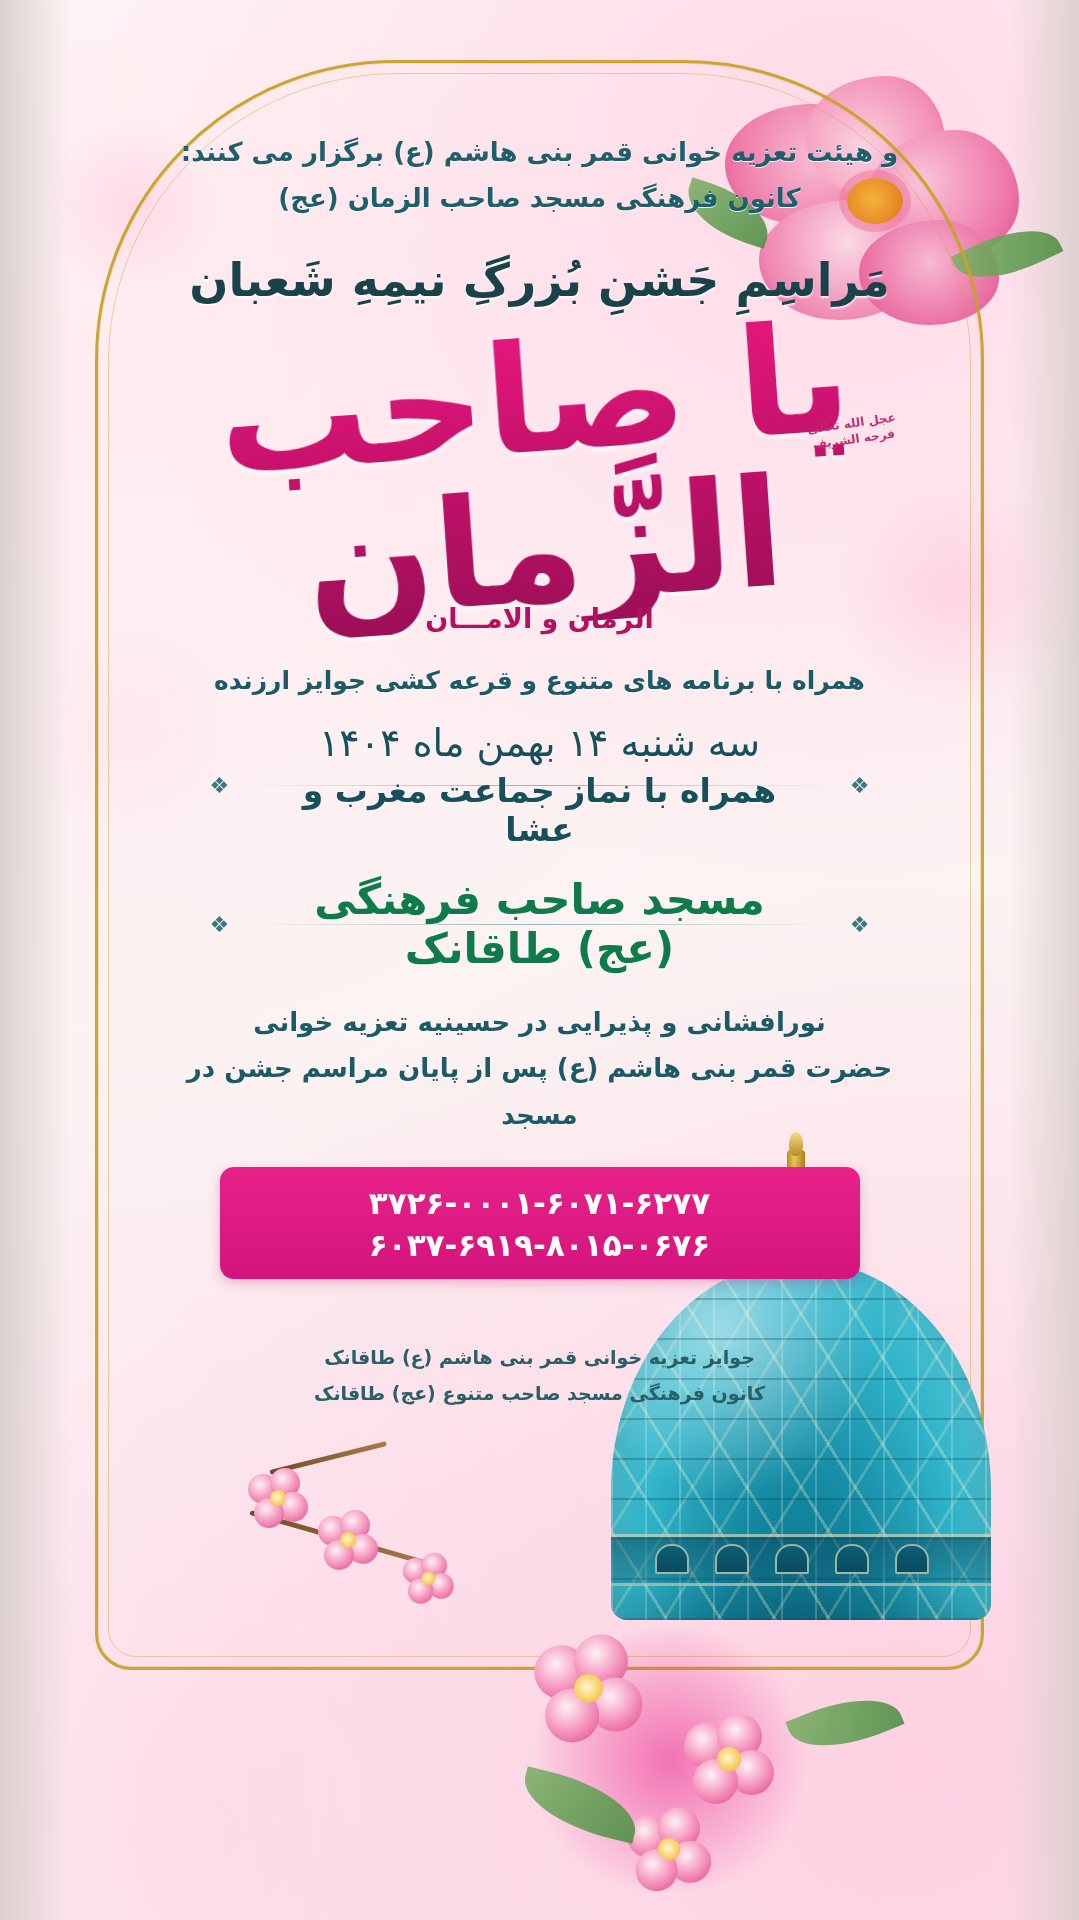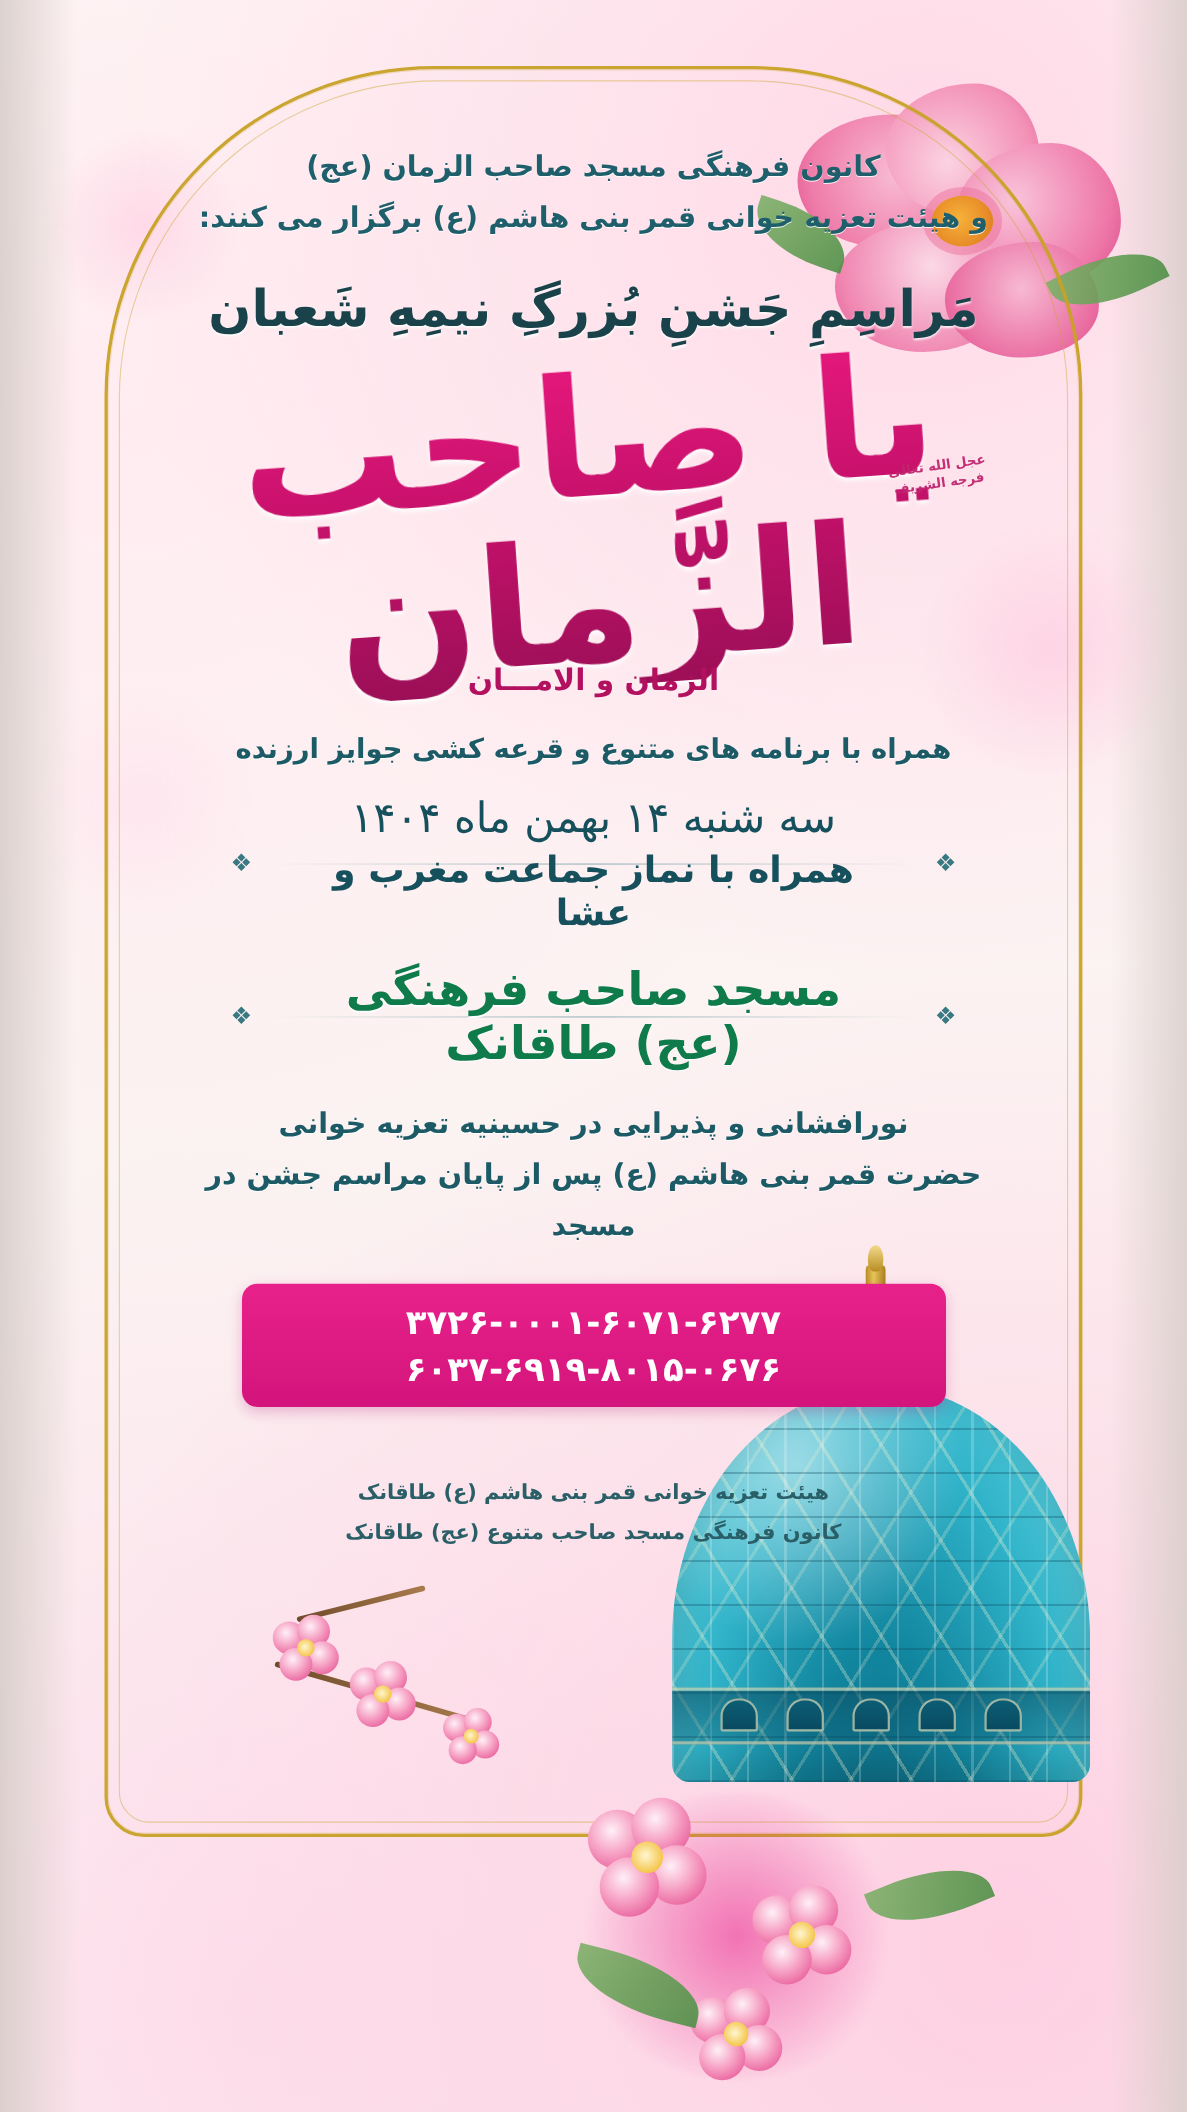--- a/index.html
+++ b/index.html
@@ -365,22 +365,22 @@
       <span style="left:30px;top:24px;"></span>
         <span style="left:6px; top:30px;"></span>
       <i></i>
     </div>
     <div class="leaf" style="left:520px; top:1780px; width:120px; height:50px; transform:rotate(14deg);"></div>
     <div class="leaf" style="left:790px; top:1700px; width:110px; height:46px; transform:rotate(-22deg);"></div>
   </div>
 
   <div class="content">
 
+    <div class="org-line">و هیئت تعزیه خوانی قمر بنی هاشم (ع) برگزار می کنند:</div>
     <div class="org-line">کانون فرهنگی مسجد صاحب الزمان (عج)</div>
-    <div class="org-line">و هیئت تعزیه خوانی قمر بنی هاشم (ع) برگزار می کنند:</div>
 
     <div class="event-title">مَراسِمِ جَشنِ بُزرگِ نیمِهِ شَعبان</div>
 
     <div class="hero">
       <div class="hero-text">یا صاحب الزَّمان</div>
       <div class="hero-sub">الزمان و الامـــان</div>
     </div>
 
     <div class="sub-note">همراه با برنامه های متنوع و قرعه کشی جوایز ارزنده</div>
 
@@ -403,20 +403,20 @@
       <div>نورافشانی و پذیرایی در حسینیه تعزیه خوانی</div>
       <div>حضرت قمر بنی هاشم (ع) پس از پایان مراسم جشن در مسجد</div>
     </div>
 
     <div class="card-box">
       <div class="num">۳۷۲۶-۰۰۰۱-۶۰۷۱-۶۲۷۷</div>
       <div class="num">۶۰۳۷-۶۹۱۹-۸۰۱۵-۰۶۷۶</div>
     </div>
 
     <div class="footer">
-      <div>هیئت تعزیه خوانی قمر بنی هاشم (ع) طاقانک</div>
+      <div>جوایز تعزیه خوانی قمر بنی هاشم (ع) طاقانک</div>
       <div>کانون فرهنگی مسجد صاحب متنوع (عج) طاقانک</div>
     </div>
   </div>
 
   <div class="salavat-stamp">عجل الله تعالی فرجه الشریف</div>
 
 </div>
 
 </body></html>

